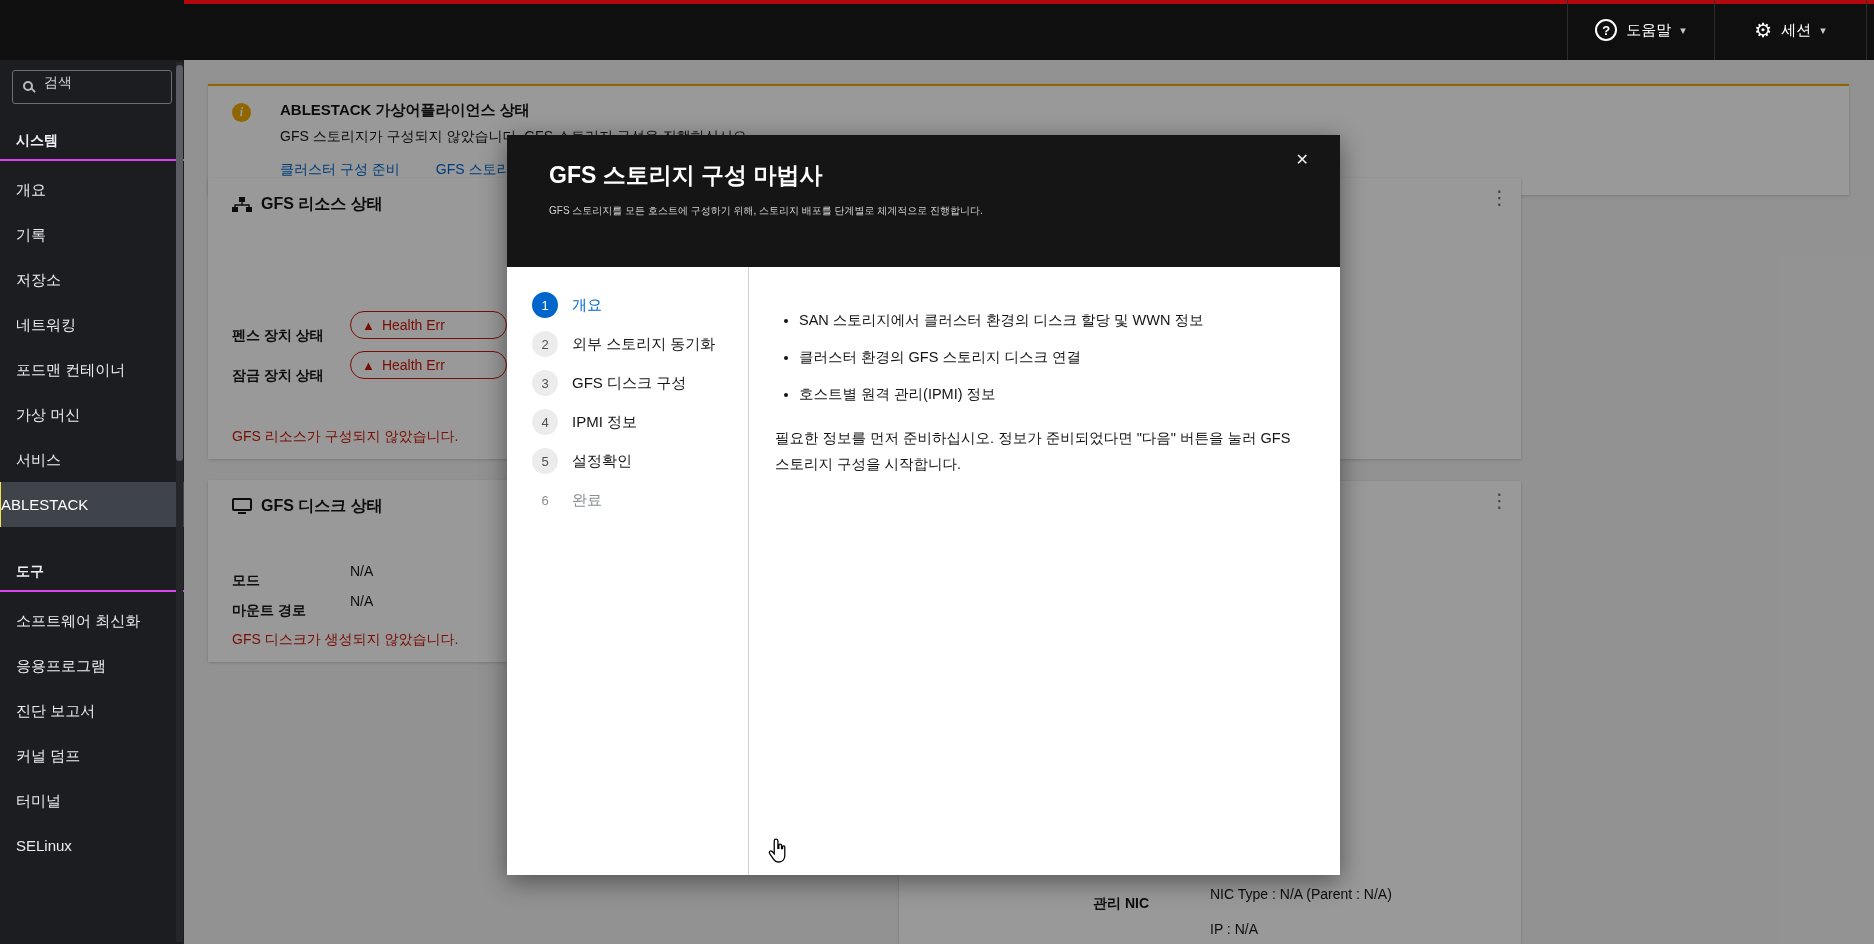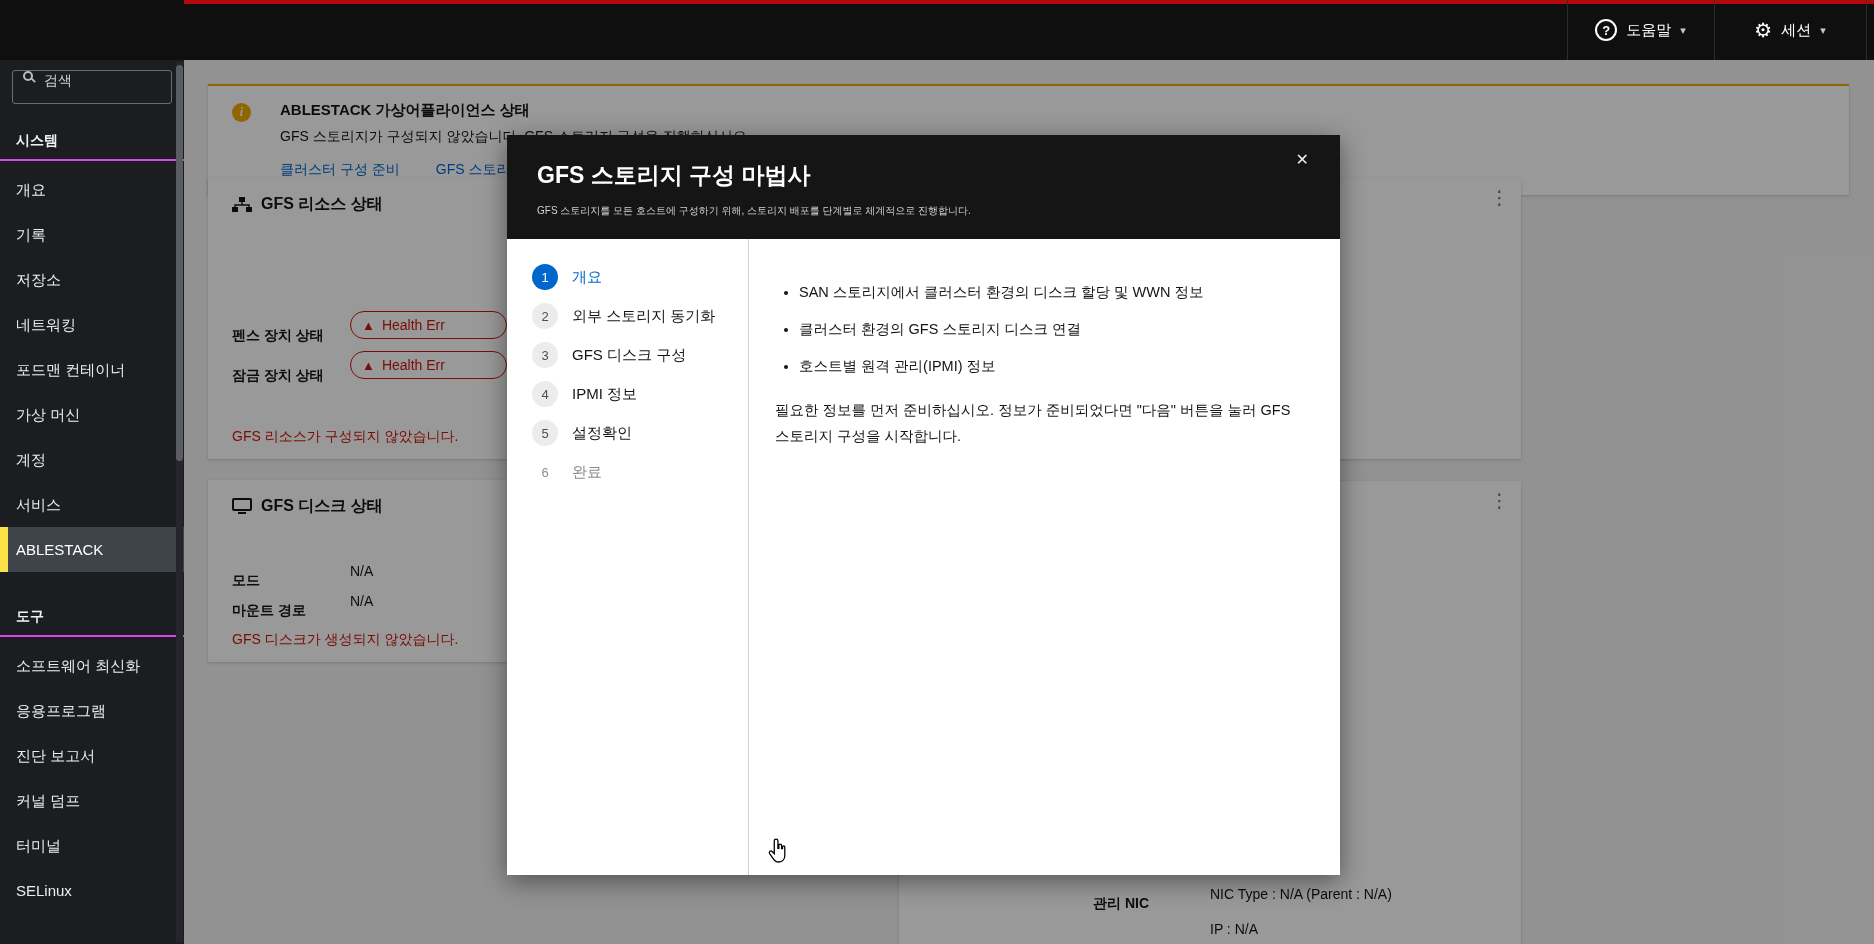--- a/index.html
+++ b/index.html
@@ -16,29 +16,29 @@
   .brand .l1 { font-size:14px; font-weight:bold; color:#fff; line-height:18px; }
   .brand .l2 { font-size:15px; font-weight:bold; color:#fff; line-height:20px; }
   .caret { color:#c7c7c7; font-size:11px; }
   .brand .caret { position:absolute; right:12px; top:24px; }
   .mh-sep { position:absolute; top:0; width:1px; height:60px; background:#2c2c2c; }
   .mh-group { position:absolute; top:0; height:60px; display:flex; align-items:center; justify-content:center; gap:9px; color:#fff; font-size:15px; cursor:pointer; }
   .q-icon { width:22px; height:22px; border:2px solid #fff; border-radius:50%; display:flex; align-items:center; justify-content:center; font-size:13px; font-weight:bold; color:#fff; }
   .gear-icon { font-size:20px; color:#fff; line-height:1; }
   
   .sidebar { position:absolute; left:0; top:60px; width:184px; bottom:0; background:#1b1d21; z-index:30; }
-  .search-box { margin:10px 12px 6px; height:34px; border:1px solid #6a6e73; border-radius:3px; display:flex; align-items:flex-start; gap:9px; padding:0 10px; }
+  .search-box { margin:10px 12px 6px; height:34px; border:1px solid #6a6e73; border-radius:3px; display:flex; align-items:flex-end; gap:9px; padding:12px 10px; }
   .mag-icon { position:relative; width:10px; height:10px; border:2px solid #b9bbbd; border-radius:50%; flex:none; }
   .mag-icon::after { content:""; position:absolute; width:6px; height:2px; background:#b9bbbd; transform:rotate(45deg); right:-5px; bottom:-2px; }
   .search-box input { background:transparent; border:none; outline:none; color:#e0e0e0; font-size:14px; width:100%; font-family:inherit; }
   .search-box input::placeholder { color:#cfcfcf; }
   .nav-header { padding:22px 16px 9px; font-size:14px; font-weight:bold; color:#f0f0f0; border-bottom:2px solid #d946ef; }
   .nav-items { padding-top:6px; }
   .nav-item { height:45px; line-height:45px; padding-left:16px; font-size:15px; color:#ececec; cursor:pointer; white-space:nowrap; }
-  .nav-item.active { background:#3f444b; border-left:8px solid #fde047; padding-left:8px; color:#fff; }
+  .nav-item.active { background:#3f444b; border-left:1px solid #fde047; padding-left:0; color:#fff; }
   .section-tools { margin-top:14px; }
   .sb-track { position:absolute; right:1px; top:2px; bottom:2px; width:7px; background:#24262a; }
   .sb-thumb { position:absolute; right:1px; top:5px; width:7px; height:396px; background:#5a5e64; border-radius:4px; }
   
   .main { position:absolute; left:184px; top:60px; right:0; bottom:0; background:#f4f4f4; }
   .alert { position:absolute; left:24px; top:24px; right:25px; background:#fff; border-top:2px solid #f0ab00; box-shadow:0 1px 3px rgba(3,3,3,.18); padding:15px 24px 16px 72px; }
   .alert-icon { position:absolute; left:24px; top:17px; width:19px; height:19px; border-radius:50%; background:#f0ab00; color:#fff; font:italic bold 12px/19px "Liberation Serif",serif; text-align:center; }
   .alert-title { font-size:15px; font-weight:bold; margin-bottom:8px; }
   .alert-desc { font-size:14px; color:#151515; }
   .alert-links { margin-top:15px; display:flex; gap:36px; }
@@ -48,21 +48,21 @@
   .kebab { position:absolute; right:12px; top:8px; font-size:19px; color:#6a6e73; cursor:pointer; letter-spacing:0; }
   .row-label { position:absolute; left:24px; font-size:14px; font-weight:bold;margin-top:9px; }
   .row-value { position:absolute; left:142px; font-size:14px; }
   .badge-err { position:absolute; left:142px; width:157px; height:28px; border:1px solid #c9190b; border-radius:14px; background:#fff; color:#c9190b; display:flex; align-items:center; gap:7px; padding:0 11px; font-size:14px; white-space:nowrap; overflow:hidden; }
   .tri { color:#c9190b; font-size:13px; line-height:1; }
   .card-msg { position:absolute; left:24px; color:#c9190b; font-size:14px; }
   .mini-ico { flex:none; }
   
   .backdrop { position:absolute; left:184px; top:60px; right:0; bottom:0; background:rgba(1,1,1,.40); z-index:40; }
   .modal { position:absolute; left:507px; top:135px; width:833px; height:740px; background:#fff; z-index:50; display:flex; flex-direction:column; box-shadow:0 6px 24px rgba(0,0,0,.45); }
-  .modal-header { position:relative; height:104px; background:#151515; color:#fff; padding:25px 60px 0 30px; flex:none; }
+  .modal-header { position:relative; height:132px; background:#151515; color:#fff; padding:25px 60px 0 42px; flex:none; }
   .modal-title { font-size:23px; font-weight:bold; margin:0 0 13px; }
   .modal-sub { font-size:10px; color:#d2d2d2; }
   .modal-close { position:absolute; right:25px; top:14px; font-size:16px; color:#ededed; background:none; border:none; cursor:pointer; font-family:inherit; }
   .modal-body { flex:1; display:flex; min-height:0; }
   .wiz-nav { width:242px; flex:none; border-right:1px solid #d2d2d2; padding:25px 0 0 25px; }
   .wstep { display:flex; align-items:center; gap:14px; height:26px; margin-bottom:13px; cursor:pointer; }
   .wnum { width:26px; height:26px; border-radius:50%; background:#ececec; color:#4b5055; font-size:13px; display:flex; align-items:center; justify-content:center; flex:none; }
   .wlabel { font-size:15px; color:#151515; }
   .wstep.current .wnum { background:#0066cc; color:#fff; }
   .wstep.current .wlabel { color:#0066cc; }
@@ -111,21 +111,20 @@
     <input placeholder="검색" style="">
   </div>
   <div class="nav-header">시스템</div>
   <div class="nav-items">
     <div class="nav-item">개요</div>
     <div class="nav-item">기록</div>
     <div class="nav-item">저장소</div>
     <div class="nav-item">네트워킹</div>
     <div class="nav-item">포드맨 컨테이너</div>
     <div class="nav-item">가상 머신</div>
-    <div class="nav-item">계정</div>
     <div class="nav-item">서비스</div>
     <div class="nav-item active">ABLESTACK</div>
   </div>
   <div class="nav-header section-tools">도구</div>
   <div class="nav-items">
     <div class="nav-item">소프트웨어 최신화</div>
     <div class="nav-item">응용프로그램</div>
     <div class="nav-item">진단 보고서</div>
     <div class="nav-item">커널 덤프</div>
     <div class="nav-item">터미널</div>

